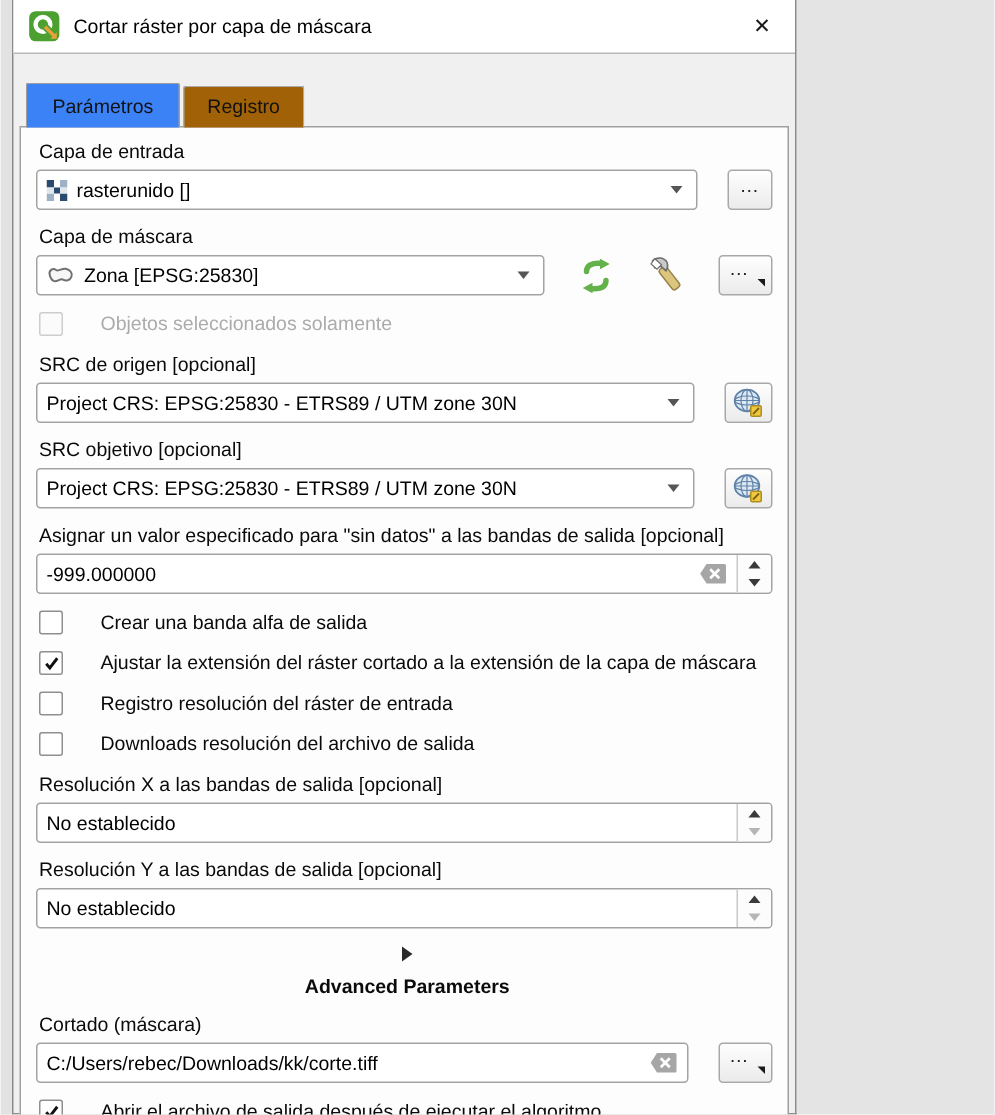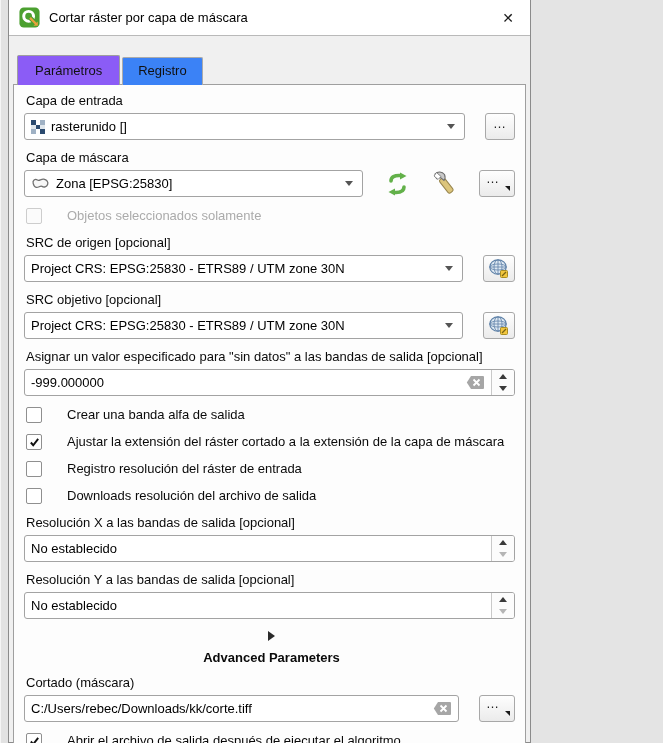--- a/index.html
+++ b/index.html
@@ -17,22 +17,22 @@
   .titlebar{height:35px;background:#ffffff;border-bottom:1px solid #b9b9b9;
     display:flex;align-items:center;padding:0 0 0 10px;}
   .qgis-icon{width:21px;height:21px;margin-right:9px;flex:0 0 auto;}
   .win-title{font-size:13px;color:#000;}
   .close-btn{margin-left:auto;width:44px;height:100%;display:flex;align-items:center;
     justify-content:center;font-size:14px;color:#1a1a1a;cursor:default;}
   
   .tabs{display:flex;align-items:flex-end;margin:19px 0 0 8px;position:relative;z-index:2;}
   .tab{font-size:13px;color:#111;border:1px solid #9f9f9f;border-bottom:none;
     border-radius:2px 2px 0 0;padding:6px 17px 7px;background:#ebebeb;}
-  .tab.active{background:#8b5cf6;padding:7px 17px 7px;}
-  .tab.inactive{background:#3b82f6;border-color:#ababab;padding:5px 15px 7px;margin-left:2px;}
+  .tab.active{background:#3b82f6;padding:7px 17px 7px;}
+  .tab.inactive{background:#a16207;border-color:#ababab;padding:5px 15px 7px;margin-left:2px;}
   
   .pane{margin:-1px 4px 0 4px;border:1px solid #9f9f9f;background:#fdfdfd;
     height:700px;box-sizing:border-box;padding:8px 10px 0 10px;position:relative;z-index:1;}
   .field-label{font-size:13px;color:#0a0a0a;margin:10px 0 5px 2px;line-height:15px;}
   .field-label.first{margin-top:0;}
   .row{display:flex;gap:20px;align-items:center;}
   
   .combo,.spin{height:27px;background:#fff;border:1px solid #a3a3a3;border-radius:3px;
     display:flex;align-items:center;box-sizing:border-box;overflow:hidden;}
   .combo{padding-left:6px;flex:1;}

